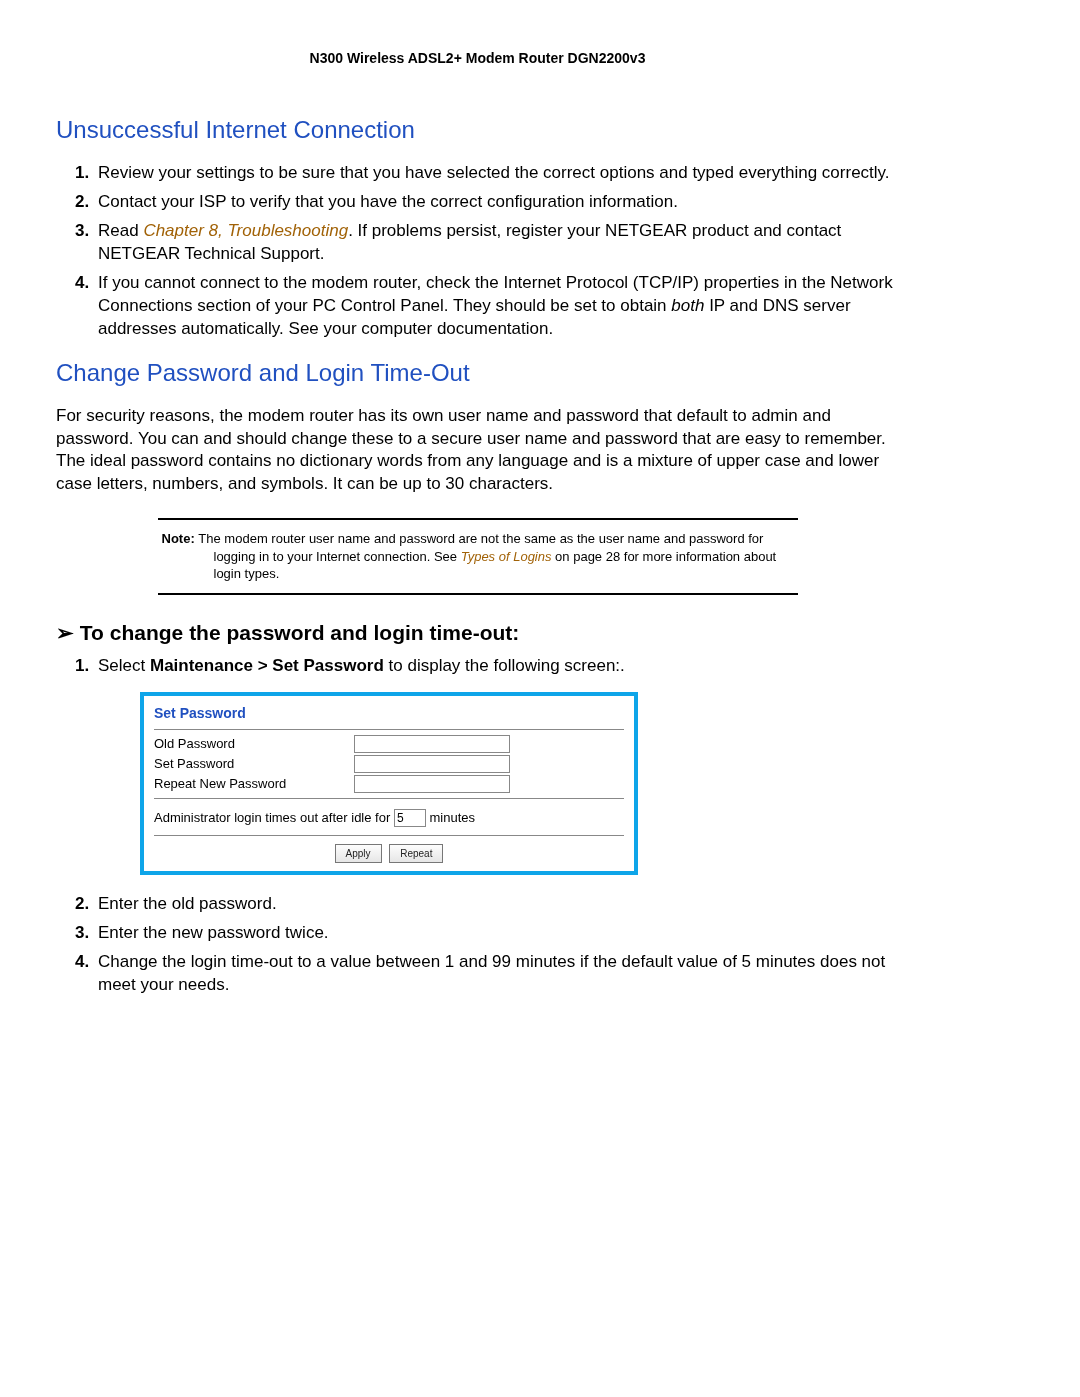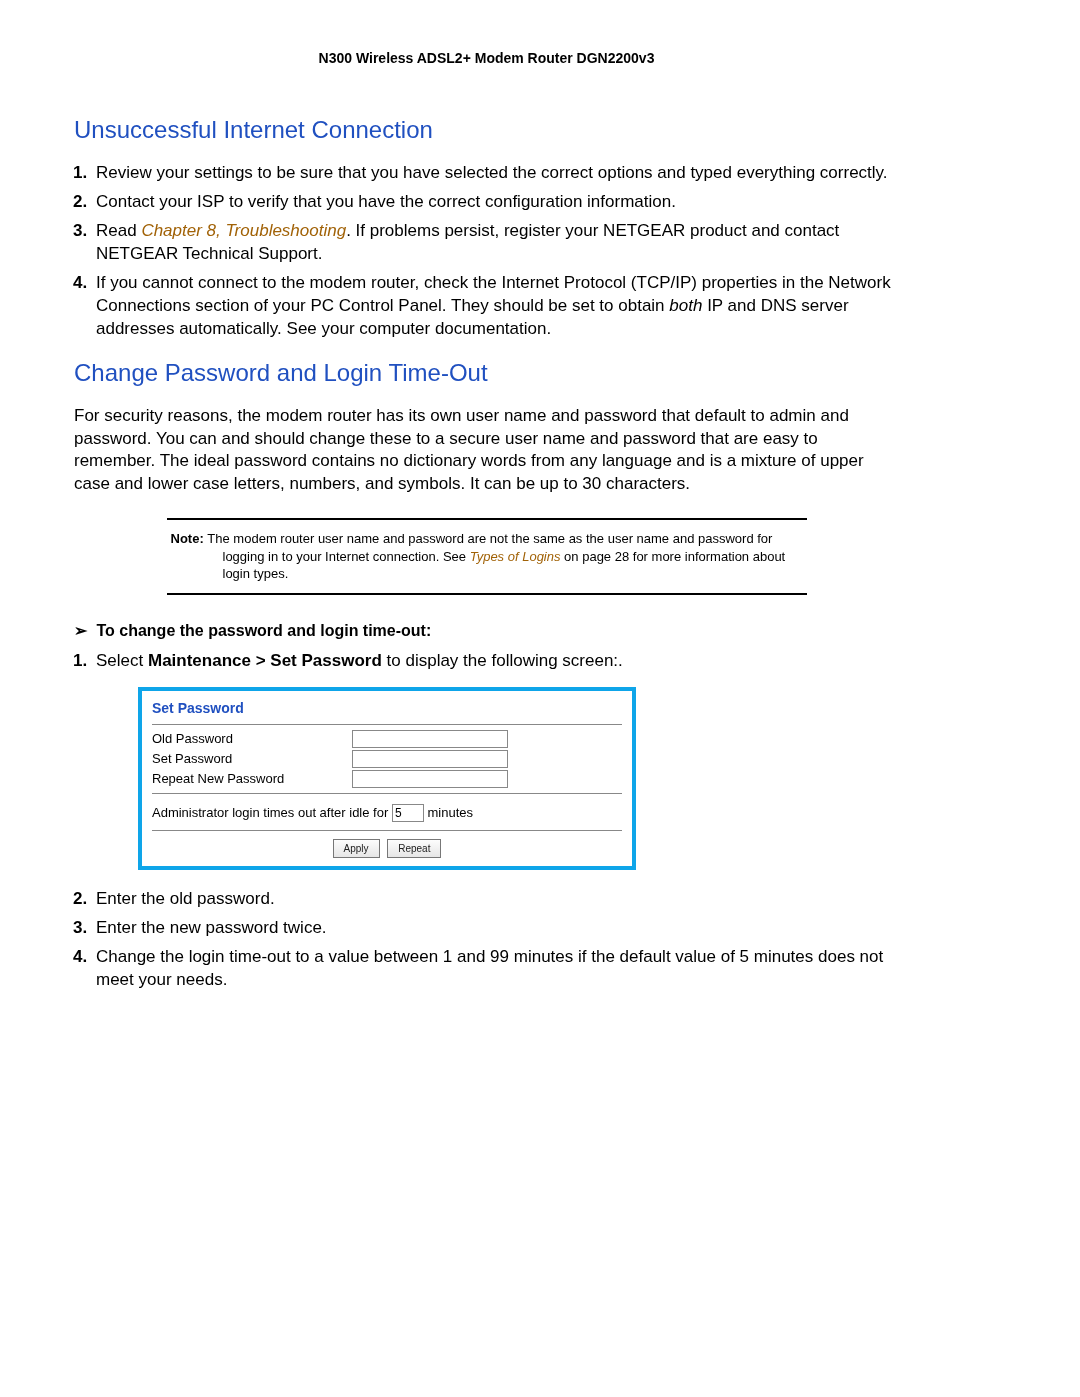--- a/index.html
+++ b/index.html
@@ -5,38 +5,38 @@
   body {
     margin: 0;
     padding: 0;
     background: #ffffff;
     font-family: Arial, Helvetica, sans-serif;
     color: #000;
   }
   .page {
     width: 1019px;
     min-height: 1397px;
-    padding: 50px 120px 40px 74px;
+    padding: 50px 120px 40px 56px;
     box-sizing: border-box;
     position: relative;
   }
   .doc-header {
     text-align: center;
     font-size: 14px;
     font-weight: bold;
     margin-bottom: 50px;
   }
   h2.section {
     color: #2050c0;
     font-weight: normal;
     font-size: 24px;
     margin: 18px 0 18px 0;
   }
   ol.top-list {
-    margin: 0 0 0 18px;
+    margin: 0 0 0 38px;
     padding: 0;
     font-size: 17px;
     line-height: 1.35;
   }
   ol.top-list > li {
     margin-bottom: 6px;
     padding-left: 4px;
   }
   ol.top-list > li::marker {
     font-weight: bold;
@@ -66,21 +66,21 @@
   .note-body {
     padding: 10px 0 10px 56px;
     text-indent: -52px;
     font-size: 13px;
     line-height: 1.35;
   }
   .note-label {
     font-weight: bold;
   }
   .proc-heading {
-    font-size: 16px;
+    font-size: 21px;
     font-weight: bold;
     margin: 8px 0 10px 0;
   }
   .proc-arrow {
     display: inline-block;
     width: 18px;
   }
   .ui-box {
     border: 4px solid #0ea5e9;
     width: 490px;

